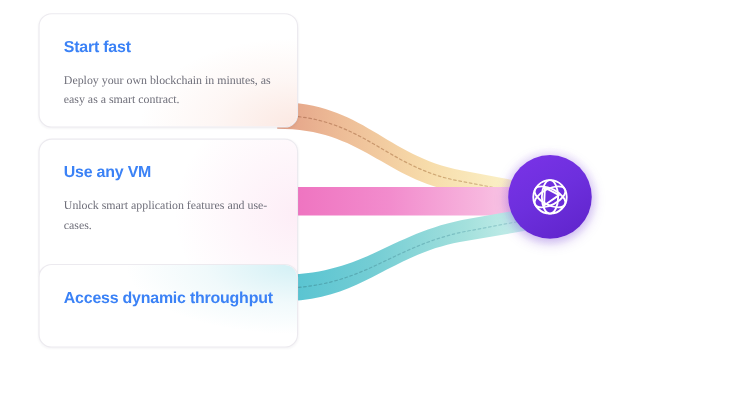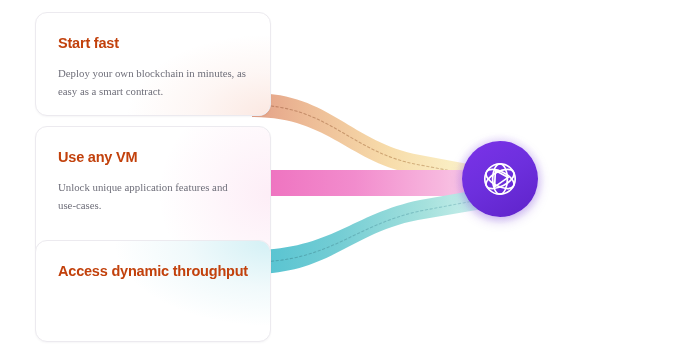--- a/index.html
+++ b/index.html
@@ -47,39 +47,39 @@
     pointer-events: none;
   }
   .card-body {
     position: relative;
     z-index: 2;
     padding: 22px 22px 20px 22px;
   }
 
   #card-1 { top: 12px;  height: 104px; }
   #card-2 { top: 126px; height: 132px; }
-  #card-3 { top: 240px; height: 102px; }
+  #card-3 { top: 240px; height: 76px; }
 
   #card-1 .card-tint {
     background:
       radial-gradient(85% 110% at 100% 100%, rgba(238,150,120,0.22) 0%, rgba(240,170,150,0.10) 38%, rgba(255,255,255,0) 72%);
   }
   #card-2 .card-tint {
     background:
       radial-gradient(70% 120% at 100% 52%, rgba(240,120,190,0.13) 0%, rgba(255,255,255,0) 68%);
   }
   #card-3 .card-tint {
     background:
       radial-gradient(90% 115% at 100% 0%, rgba(80,195,215,0.25) 0%, rgba(120,205,220,0.11) 40%, rgba(255,255,255,0) 74%);
   }
 
   .card-title {
     font-size: 14.5px;
     font-weight: 700;
-    color: #c2410c;
+    color: #3b82f6;
     letter-spacing: -0.2px;
     line-height: 1.2;
     margin-bottom: 13px;
   }
   .card-desc {
     font-size: 10.8px;
     font-weight: 400;
     color: #6f6f7a;
     line-height: 1.62;
     max-width: 190px;
@@ -179,21 +179,21 @@
     <div class="card-body">
       <div class="card-title">Start fast</div>
       <div class="card-desc">Deploy your own blockchain in minutes, as easy as a smart contract.</div>
     </div>
   </div>
 
   <div class="card" id="card-2">
     <div class="card-tint"></div>
     <div class="card-body">
       <div class="card-title">Use any VM</div>
-      <div class="card-desc">Unlock unique application features and use-cases.</div>
+      <div class="card-desc">Unlock smart application features and use-cases.</div>
     </div>
   </div>
 
   <div class="card" id="card-3">
     <div class="card-tint"></div>
     <div class="card-body">
       <div class="card-title">Access dynamic throughput</div>
     </div>
   </div>
 

